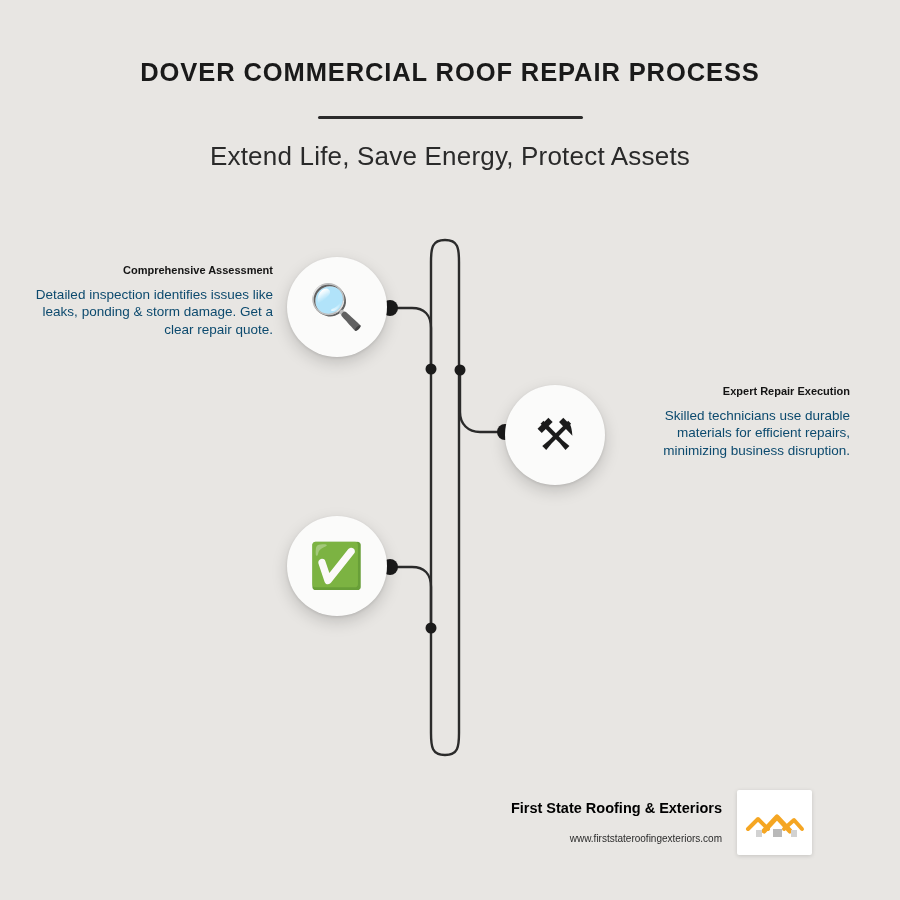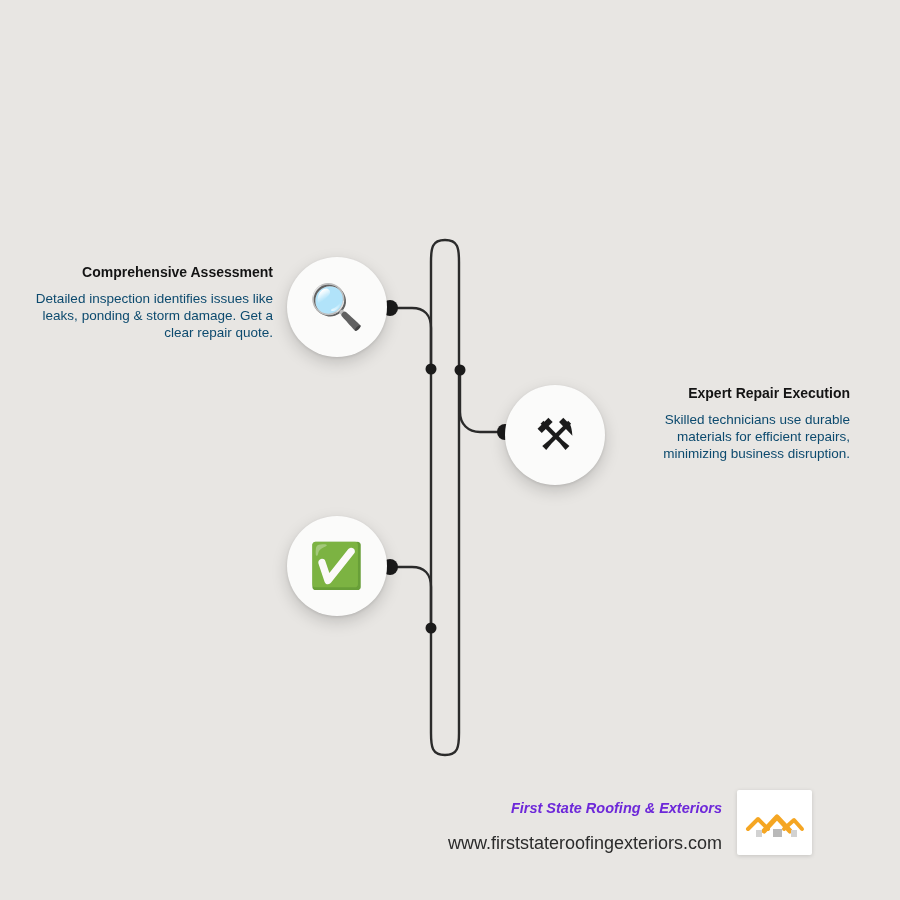--- a/index.html
+++ b/index.html
@@ -83,21 +83,21 @@
 
   
   .step {
     position: absolute;
     width: 255px;
   }
   .step.left { text-align: right; }
   .step.right { text-align: right; }
   .step h3 {
     margin: 0;
-    font-size: 14px;
+    font-size: 11px;
     font-weight: bold;
     line-height: 1.18;
     color: #141414;
   }
   .step p {
     margin: 9px 0 0 0;
     font-size: 13.5px;
     line-height: 1.28;
     color: #0c4a6e;
   }
@@ -113,30 +113,29 @@
     width: 900px;
   }
   .footer-brand {
     position: absolute;
     left: 0;
     top: 10px;
     width: 722px;
     text-align: right;
     font-size: 14.5px;
     font-weight: bold;
-    color: #6d28d9;
-    font-style: italic;
+    color: #000000;
   }
   .footer-url {
     position: absolute;
     left: 0;
     top: 43px;
     width: 722px;
     text-align: right;
-    font-size: 18px;
+    font-size: 10px;
     color: #2b2b2b;
   }
   .logo-box {
     position: absolute;
     left: 737px;
     top: 0px;
     width: 75px;
     height: 65px;
     background: #ffffff;
     border-radius: 2px;
@@ -144,20 +143,25 @@
     display: flex;
     align-items: center;
     justify-content: center;
   }
 </style>
 </head>
 <body>
 
 <div class="page">
 
+  <div class="header">
+    <h1 class="title">DOVER COMMERCIAL ROOF REPAIR PROCESS</h1>
+    <div class="divider"></div>
+    <div class="subtitle">Extend Life, Save Energy, Protect Assets</div>
+  </div>
 
   <svg class="spine" viewBox="0 0 900 900">
 
     <path d="M445,240 C432,240 431,248 431,262 L431,733 C431,747 432,755 445,755 C458,755 459,747 459,733 L459,262 C459,248 458,240 445,240 Z" fill="none" stroke="#2b2b2b" stroke-width="2.4"></path>
 
     <path d="M392,308 L412,308 C424,308 431,315 431,328 L431,369" fill="none" stroke="#2b2b2b" stroke-width="2.4"></path>
     <circle cx="390" cy="308" r="8" fill="#1b1b1b"></circle>
     <circle cx="431" cy="369" r="5.5" fill="#1b1b1b"></circle>
 
     <path d="M506,432 L480,432 C468,432 460,424 460,412 L460,372" fill="none" stroke="#2b2b2b" stroke-width="2.4"></path>

